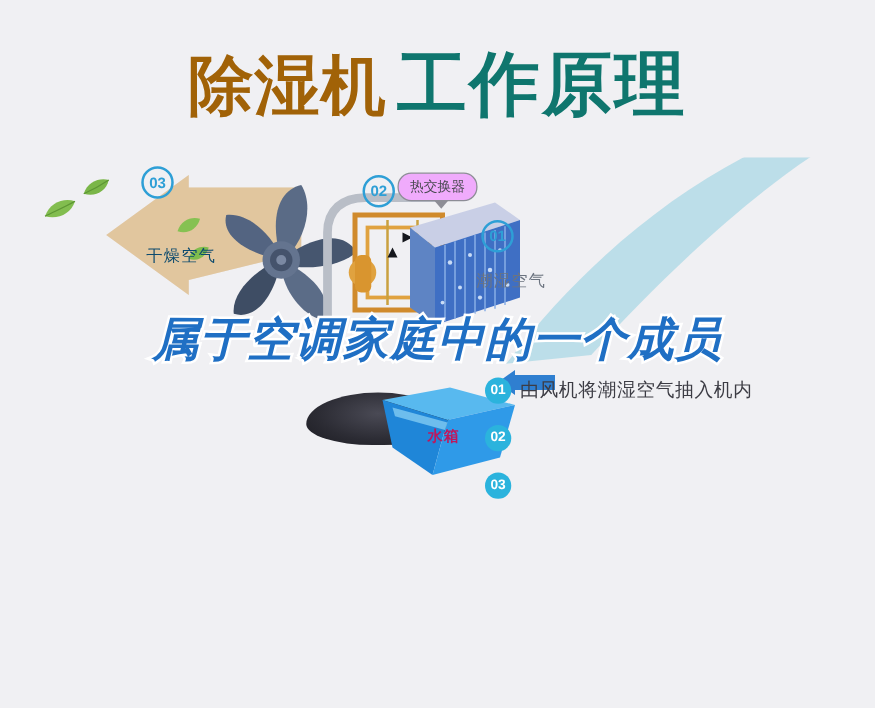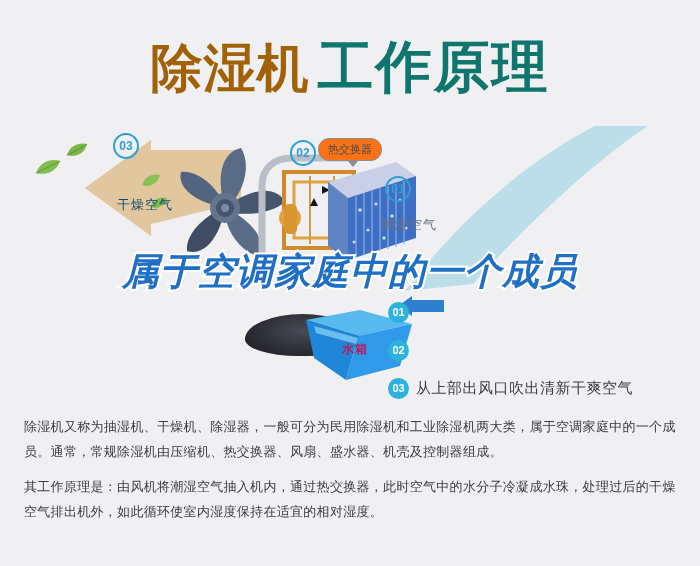--- a/index.html
+++ b/index.html
@@ -73,21 +73,21 @@
     display:flex;align-items:center;justify-content:center;
     font-family:"Liberation Sans",sans-serif;
   }
 
   
   .bubble{
     position:absolute;
     padding:3px 9px;
     border:1.6px solid #8d8d96;
     border-radius:11px;
-    background:#f97316;
+    background:#f0abfc;
     font-size:11px;color:#4a4a52;
     white-space:nowrap;
     font-family:Liberation Mono, monospace;
   }
   .bubble:after{
     content:"";position:absolute;left:28px;bottom:-7px;
     width:0;height:0;
     border-left:6px solid transparent;border-right:6px solid transparent;
     border-top:7px solid #8d8d96;
   }
@@ -257,32 +257,28 @@
     <div class="badge" style="left:385px;top:58px;">01</div>
     <div class="d-label light" style="left:381px;top:98px;">潮湿空气</div>
 
     <div class="badge" style="left:113px;top:15px;">03</div>
     <div class="d-label" style="left:117px;top:78px;">干燥空气</div>
   </div>
 
   <div class="legend">
     <div class="legend-row">
       <div class="legend-num">01</div>
+      <div class="legend-txt">由风机将潮湿空气抽入机内</div>
     </div>
     <div class="legend-row">
       <div class="legend-num">02</div>
     </div>
     <div class="legend-row">
       <div class="legend-num">03</div>
-      <div class="legend-txt">从上部出风口吹出清新干爽空气</div>
     </div>
   </div>
 
   <div class="overlay">
     <div class="ov-line">属于空调家庭中的一个成员</div>
   </div>
 
-  <div class="body-copy">
-    <p class="para">除湿机又称为抽湿机、干燥机、除湿器，一般可分为民用除湿机和工业除湿机两大类，属于空调家庭中的一个成员。通常，常规除湿机由压缩机、热交换器、风扇、盛水器、机壳及控制器组成。</p>
-    <p class="para">其工作原理是：由风机将潮湿空气抽入机内，通过热交换器，此时空气中的水分子冷凝成水珠，处理过后的干燥空气排出机外，如此循环使室内湿度保持在适宜的相对湿度。</p>
-  </div>
 
 </div>
 
 </body></html>

